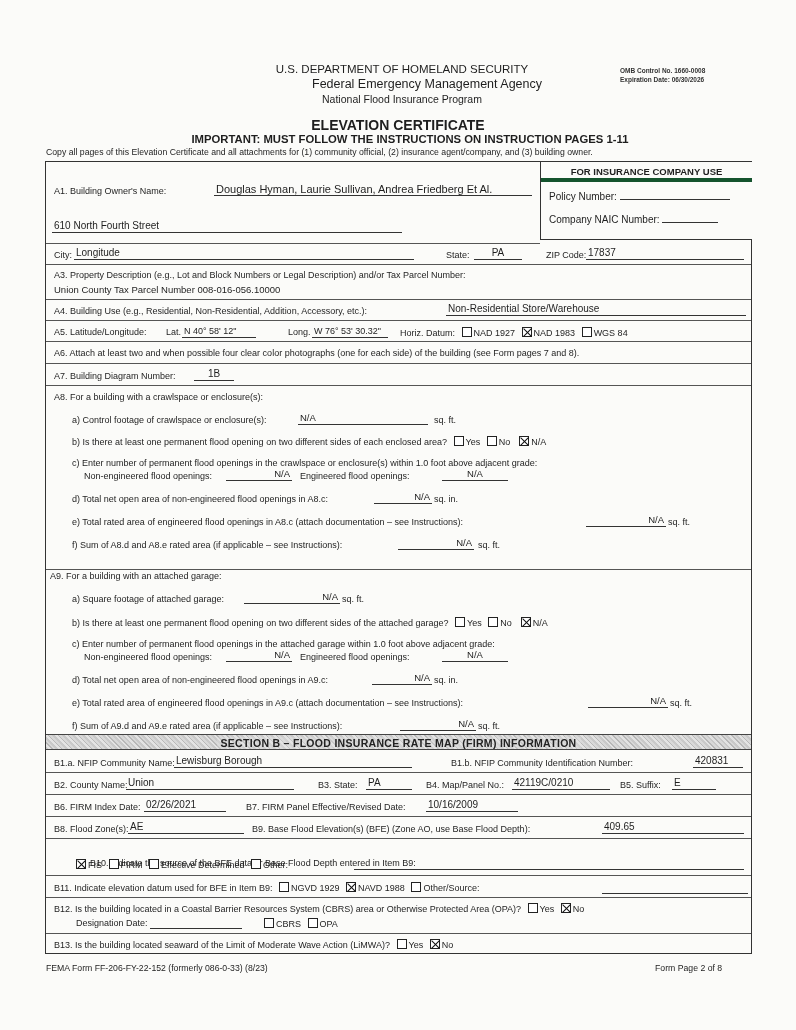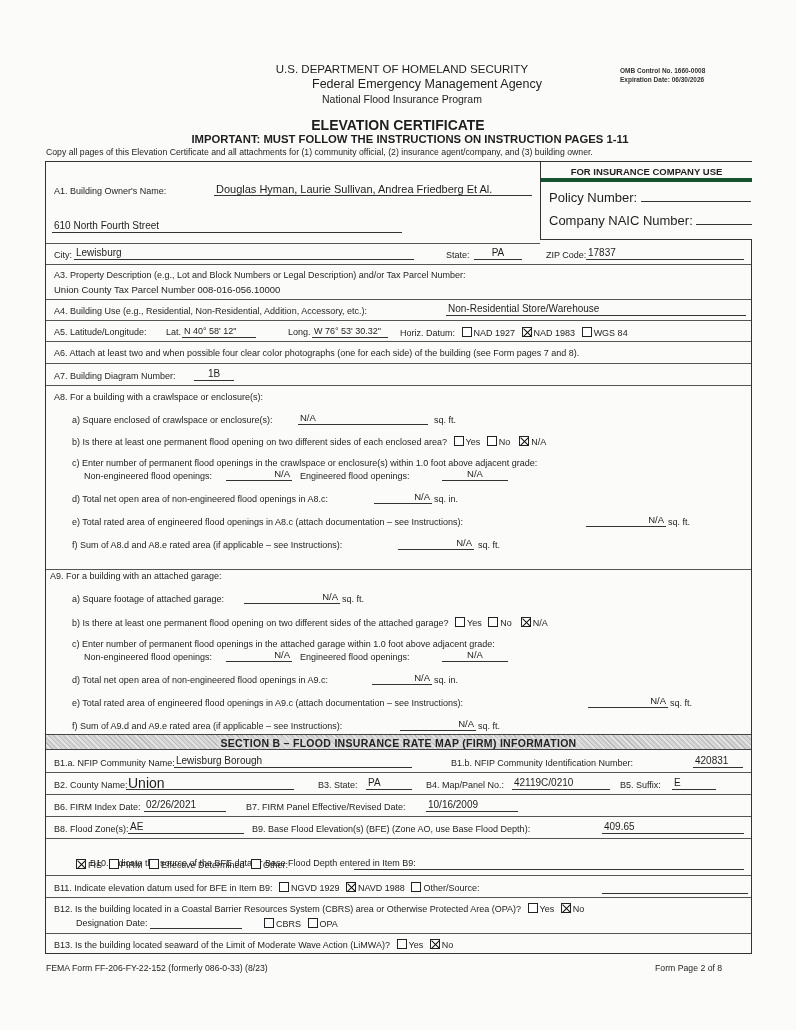--- a/index.html
+++ b/index.html
@@ -24,21 +24,21 @@
   .val.c { text-align: center; }
   .val.r { text-align: right; }
 
   .secbar { position: absolute; left: 0; width: 100%; height: 16px;
     background: repeating-linear-gradient(45deg, #c9c9c9 0 2px, #e3e3e3 2px 4px, #b8b8b8 4px 5px, #d8d8d8 5px 7px);
     border-bottom: 1px solid #444; text-align: center; font-weight: bold; font-size: 10.5px; line-height: 16px; color: #222; letter-spacing: 0.3px; }
   .secbar span { background: rgba(225,225,225,0.35); padding: 0 4px; }
 
   .ins-box { position: absolute; left: 494px; top: 0; width: 212px; height: 78px; border-left: 1.2px solid #333; border-bottom: 1.2px solid #333; background: #fbfbf9; }
   .ins-head { height: 20px; border-bottom: 4px solid #14532d; font-weight: bold; font-size: 9.5px; text-align: center; line-height: 20px; }
-  .ins-line { position: absolute; left: 8px; font-size: 13px; white-space: nowrap; }
+  .ins-line { position: absolute; left: 8px; font-size: 10px; white-space: nowrap; }
   .blank { display: inline-block; border-bottom: 1px solid #333; height: 10px; vertical-align: baseline; }
 
   .cb { display: inline-block; width: 10px; height: 10px; border: 1px solid #222; vertical-align: -1px; position: relative; margin: 0 2px 0 4px; background: #fff; }
   .cb.x::before, .cb.x::after { content: ""; position: absolute; left: 4px; top: -1px; width: 1px; height: 11px; background: #111; }
   .cb.x::before { transform: rotate(45deg); }
   .cb.x::after { transform: rotate(-45deg); }
 
   .footer-l { position: absolute; left: 46px; top: 963px; font-size: 8.7px; }
   .footer-r { position: absolute; left: 655px; top: 963px; font-size: 8.7px; }
 </style>
@@ -80,21 +80,21 @@
     <span class="val" style="left:168px; top:5px; width:318px;">Douglas Hyman, Laurie Sullivan, Andrea Friedberg Et Al.</span>
   </div>
 
   <div class="row nb" style="top:39px; height:42px;">
     <span class="val" style="left:6px; top:19px; width:350px; font-size:10px;">610 North Fourth Street</span>
   </div>
   <div style="position:absolute; left:0; top:81px; width:494px; border-bottom:1px solid #555;"></div>
 
   <div class="row" style="top:82px; height:21px;">
     <span class="txt" style="left:8px; top:6px;">City:</span>
-    <span class="val" style="left:28px; top:3px; width:340px; font-size:10px;">Lewisburg</span>
+    <span class="val" style="left:28px; top:3px; width:340px; font-size:10px;">Longitude</span>
     <span class="txt" style="left:400px; top:6px;">State:</span>
     <span class="val c" style="left:428px; top:3px; width:48px; font-size:10px;">PA</span>
   </div>
   <div class="txt" style="left:500px; top:88px; z-index:2;">ZIP Code:</div>
   <span class="val" style="left:540px; top:85px; width:158px; font-size:10px; z-index:2;">17837</span>
 
   <div class="row" style="top:103px; height:35px;">
     <span class="txt" style="left:8px; top:5px;">A3.  Property Description (e.g., Lot and Block Numbers or Legal Description) and/or Tax Parcel Number:</span>
     <span class="txt" style="left:8px; top:19px; font-size:9.5px;">Union County Tax Parcel Number 008-016-056.10000</span>
   </div>
@@ -123,21 +123,21 @@
   </div>
 
   <div class="row" style="top:202px; height:22px;">
     <span class="txt" style="left:8px; top:7px;">A7.  Building Diagram Number:</span>
     <span class="val c" style="left:148px; top:4px; width:40px; font-size:10px;">1B</span>
   </div>
 
   <div class="row" style="top:224px; height:184px;">
     <span class="txt" style="left:8px; top:6px;">A8.  For a building with a crawlspace or enclosure(s):</span>
 
-    <span class="txt" style="left:26px; top:29px;">a)  Square enclosed of crawlspace or enclosure(s):</span>
+    <span class="txt" style="left:26px; top:29px;">a)  Control footage of crawlspace or enclosure(s):</span>
     <span class="val" style="left:252px; top:26px; width:130px; font-size:9.5px;">N/A</span>
     <span class="txt" style="left:388px; top:29px;">sq. ft.</span>
 
     <span class="txt" style="left:26px; top:50px;">
       <span>b)  Is there at least one permanent flood opening on two different sides of each enclosed area?</span>
       <span class="cb"></span><span>Yes</span>
       <span class="cb"></span><span>No</span>
       &nbsp;<span class="cb x"></span><span>N/A</span>
     </span>
 
@@ -199,21 +199,21 @@
 
   <div class="row" style="top:589px; height:22px;">
     <span class="txt" style="left:8px; top:7px;">B1.a. NFIP Community Name:</span>
     <span class="val" style="left:128px; top:4px; width:238px; font-size:10px;">Lewisburg Borough</span>
     <span class="txt" style="left:405px; top:7px;">B1.b. NFIP Community Identification Number:</span>
     <span class="val" style="left:647px; top:4px; width:50px; font-size:10px;">420831</span>
   </div>
 
   <div class="row" style="top:611px; height:22px;">
     <span class="txt" style="left:8px; top:7px;">B2. County Name:</span>
-    <span class="val" style="left:80px; top:4px; width:168px; font-size:14px;">Union</span>
+    <span class="val" style="left:80px; top:4px; width:168px; font-size:10px;">Union</span>
     <span class="txt" style="left:272px; top:7px;">B3. State:</span>
     <span class="val" style="left:320px; top:4px; width:46px; font-size:10px;">PA</span>
     <span class="txt" style="left:380px; top:7px;">B4. Map/Panel No.:</span>
     <span class="val" style="left:466px; top:4px; width:98px; font-size:10px;">42119C/0210</span>
     <span class="txt" style="left:574px; top:7px;">B5. Suffix:</span>
     <span class="val" style="left:626px; top:4px; width:44px; font-size:10px;">E</span>
   </div>
 
   <div class="row" style="top:633px; height:22px;">
     <span class="txt" style="left:8px; top:7px;">B6. FIRM Index Date:</span>

